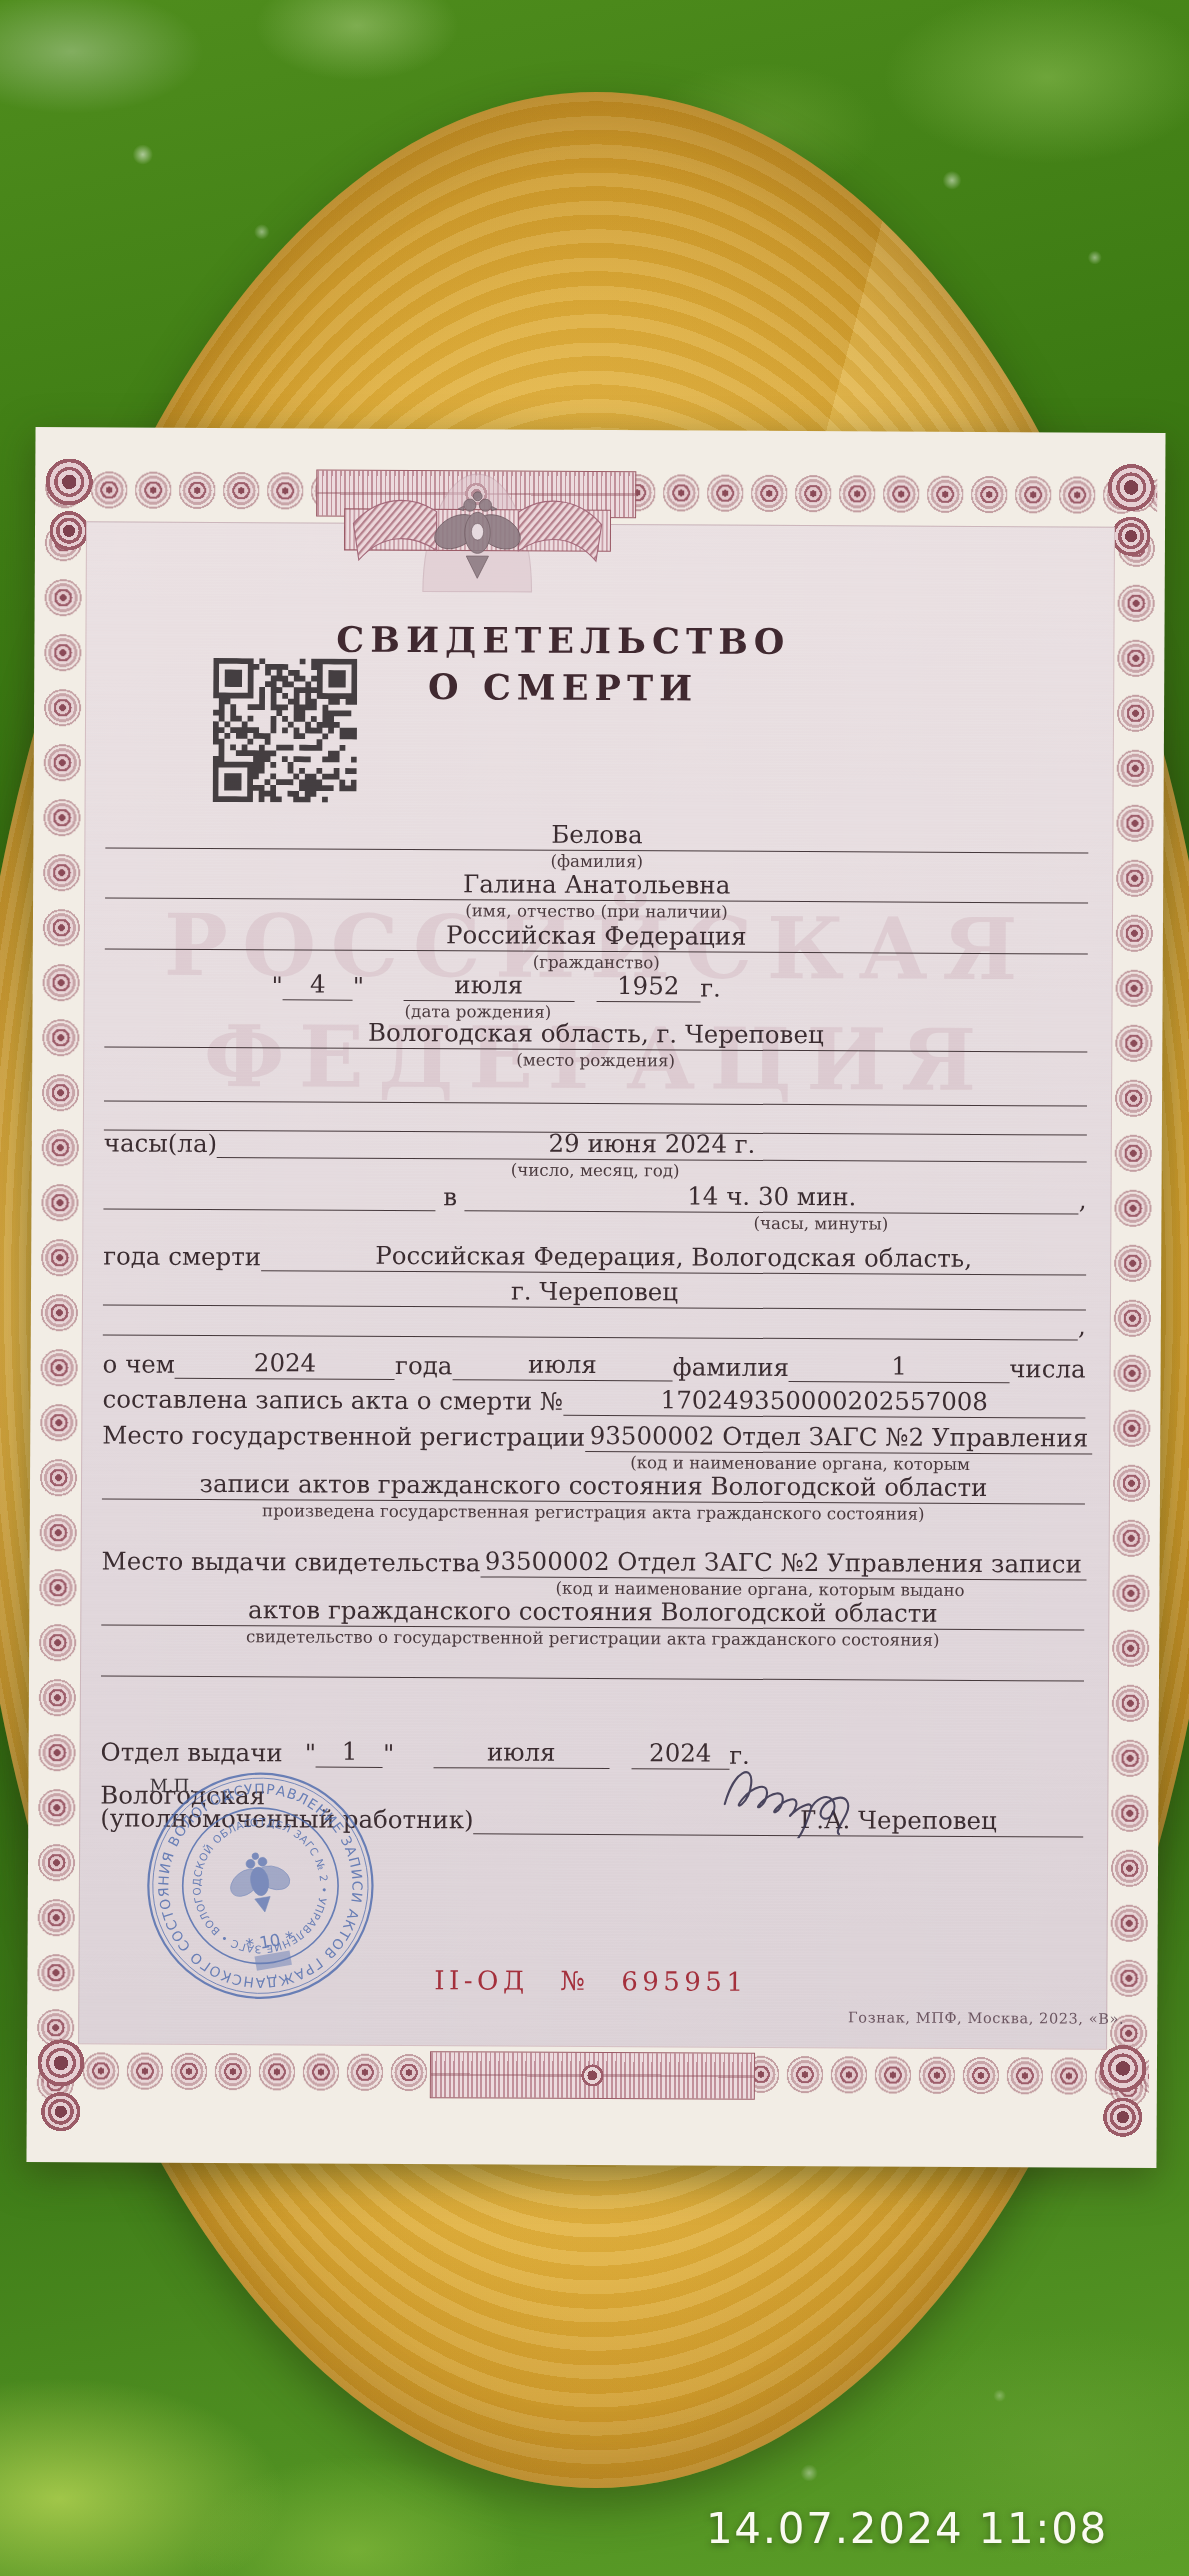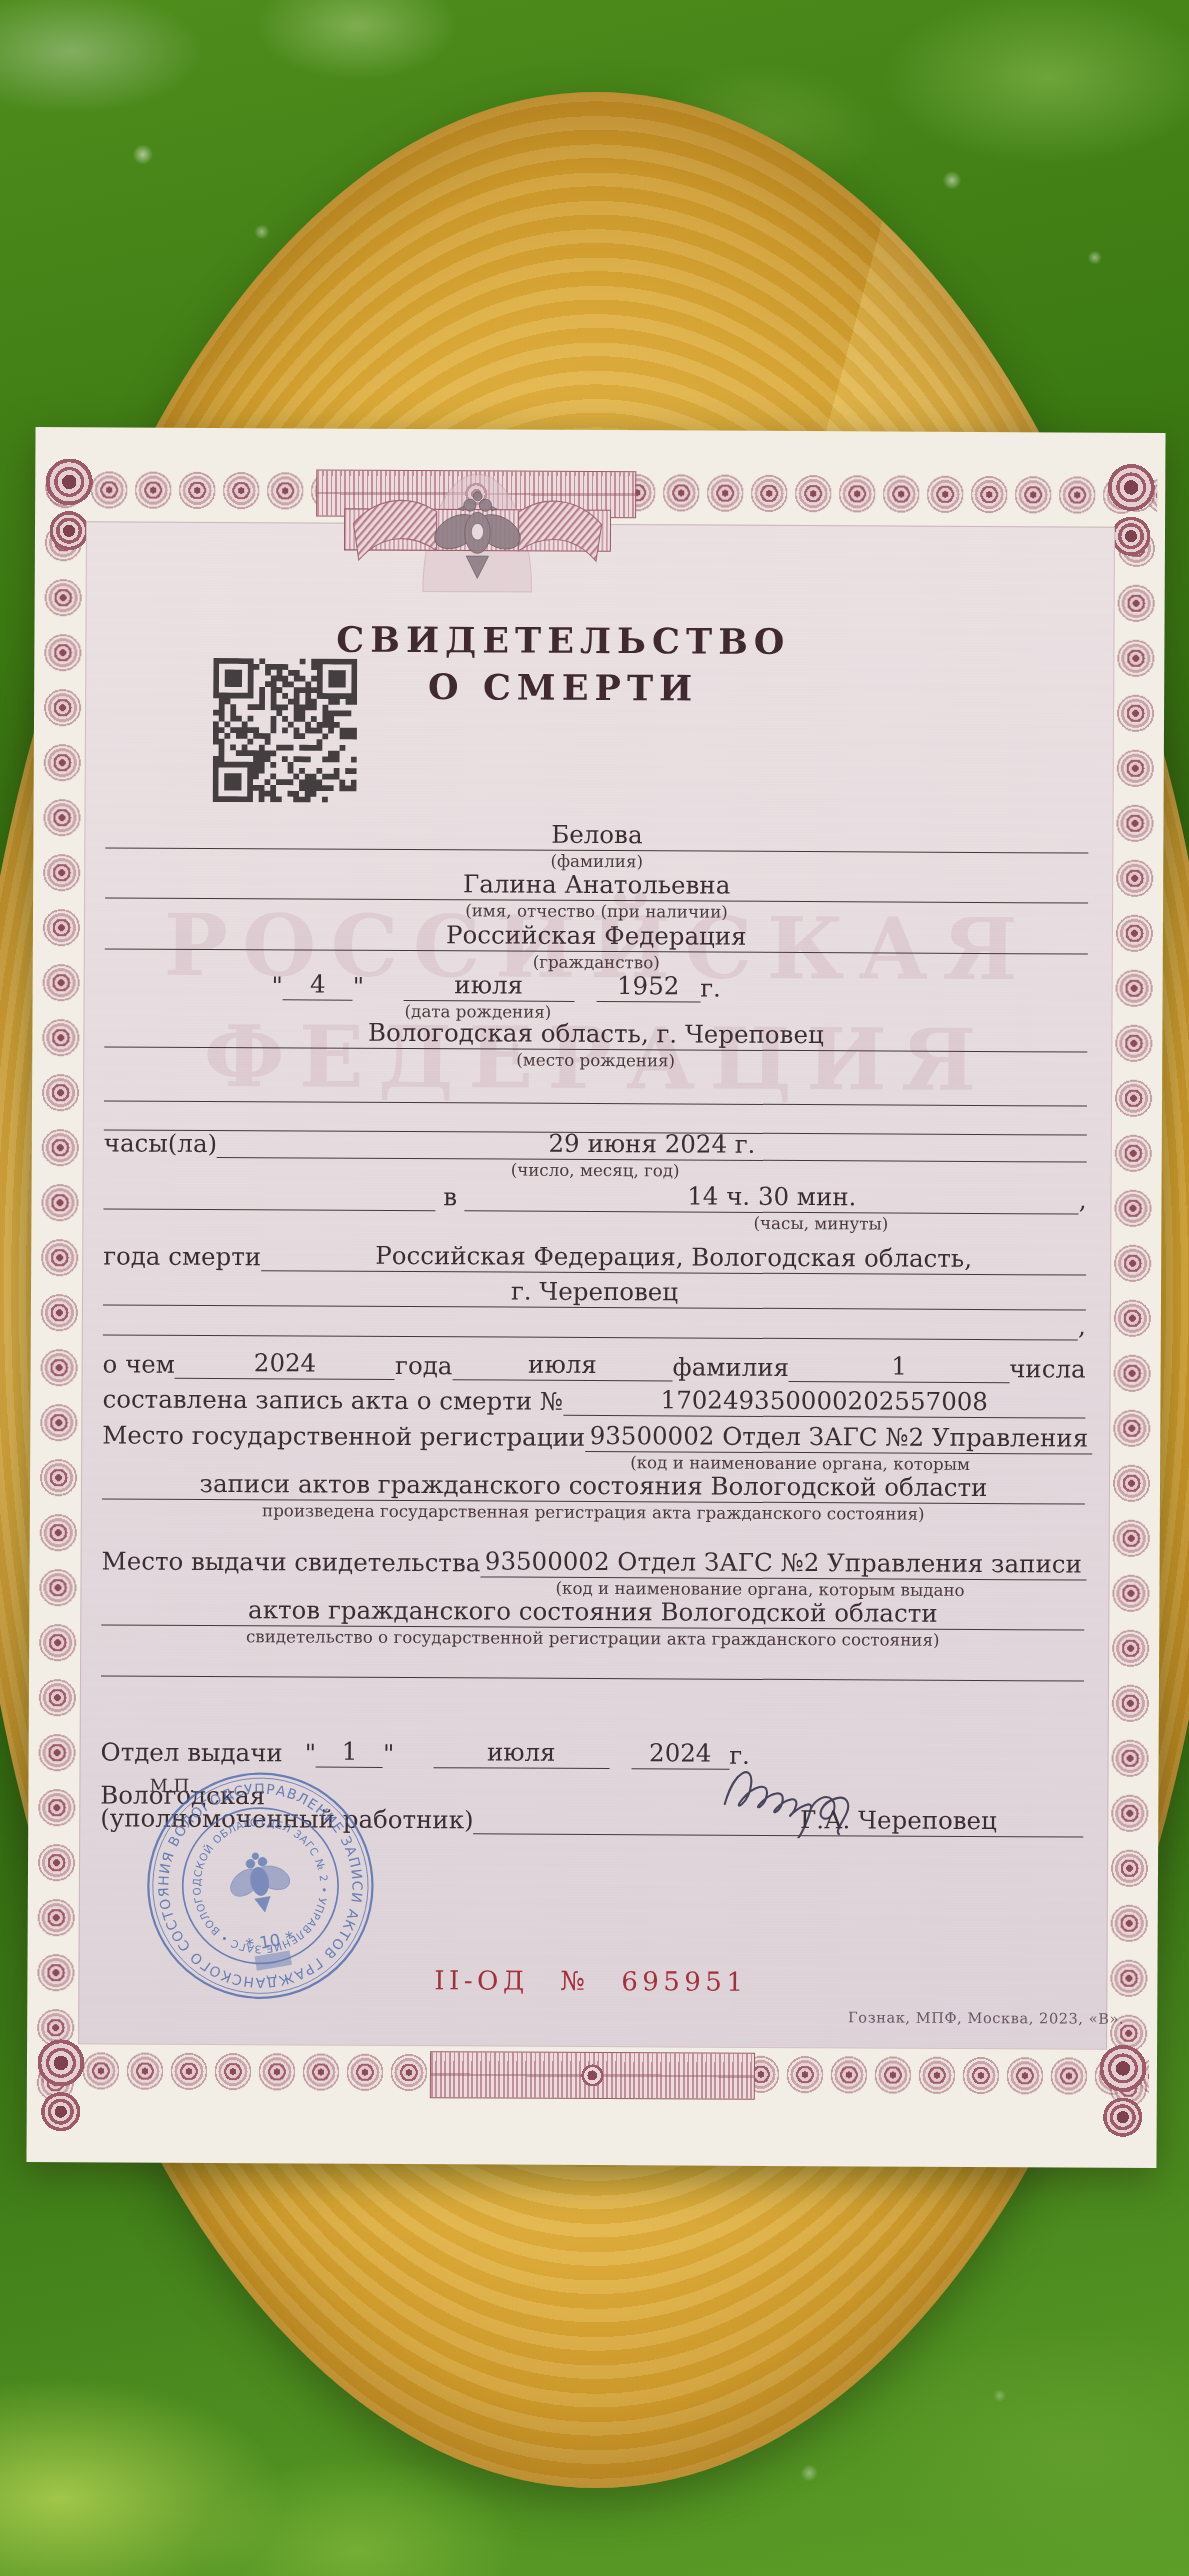--- a/index.html
+++ b/index.html
@@ -310,14 +310,15 @@
           <circle cx="221" cy="168" r="8"></circle>
           <circle cx="210" cy="156" r="6"></circle>
         <ellipse cx="210" cy="202" rx="16" ry="26"></ellipse>
         <path d="M196,232 L224,232 L210,258 Z"></path>
       </g>
       <text x="210" y="322" font-size="30" fill="#4f6cae" text-anchor="middle" font-family="DejaVu Sans, sans-serif">* 10 *</text>
       <rect x="178" y="334" width="64" height="26" fill="#4f6cae" opacity=".5"></rect>
     </svg>
   </div>
 
+  <div class="timestamp">14.07.2024 11:08</div>
 </div>
 
 
 </body></html>

